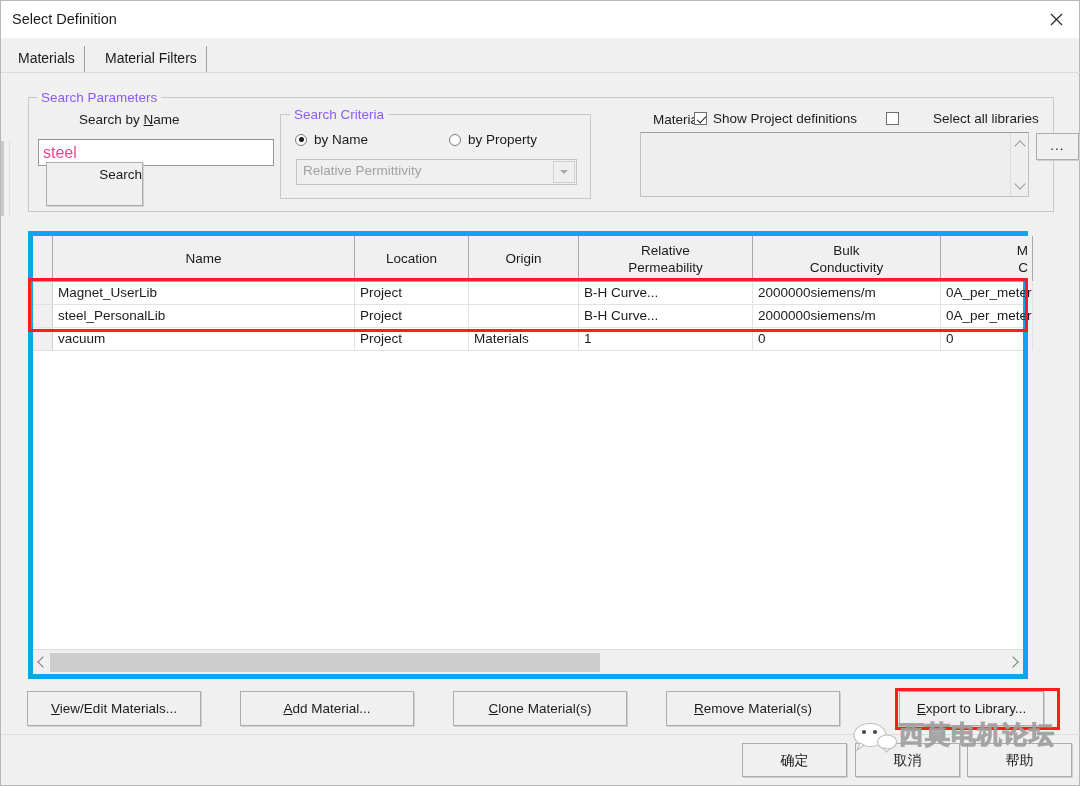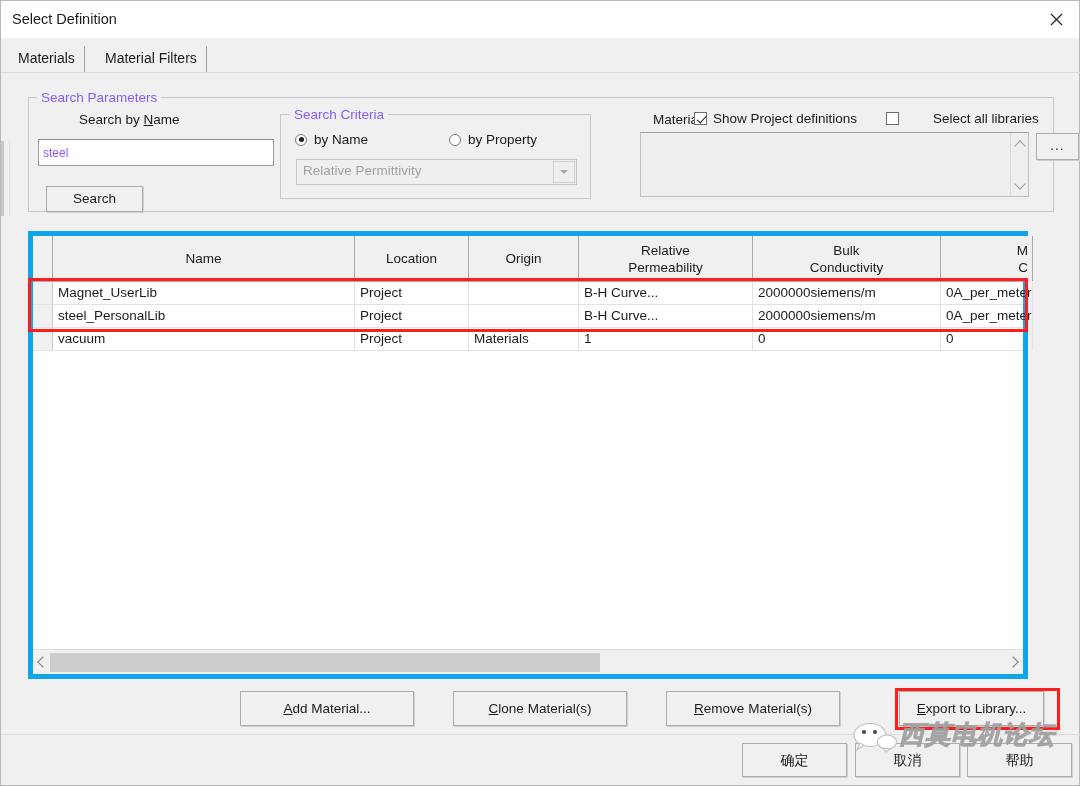--- a/index.html
+++ b/index.html
@@ -107,41 +107,41 @@
   .u { text-decoration: underline; }
 
   
   .textbox {
     position: absolute;
     box-sizing: border-box;
     background: #ffffff;
     border: 1px solid #9a9a9a;
     border-top-color: #8d8d8d;
     font-family: "Liberation Sans", sans-serif;
-    font-size: 12px;
-    color: #8b5cf6;
+    font-size: 16px;
+    color: #ec4899;
     padding: 0 4px;
     line-height: 24px;
   }
   #search-input { left: 9px; top: 41px; width: 236px; height: 27px; }
 
   .btn {
     position: absolute;
     box-sizing: border-box;
     background: #f0f0f0;
     border: 1px solid #adadad;
     box-shadow: 1px 1px 0 #cfcfcf;
     font-family: "Liberation Sans", sans-serif;
     font-size: 13.5px;
     color: #1b1b1b;
     text-align: center;
     cursor: default;
     white-space: nowrap;
   }
-  #search-btn { left: 17px; top: 88px; width: 97px; height: 26px; line-height: 24px; }
+  #search-btn { left: 17px; top: 64px; width: 97px; height: 44px; line-height: 24px; text-align: right; }
 
   
   .radio-wrap { position: absolute; display: flex; align-items: center; }
   .radio {
     width: 12px; height: 12px;
     border-radius: 50%;
     border: 1px solid #7a7a7a;
     background: #fdfdfd;
     box-sizing: border-box;
     position: relative;
@@ -370,21 +370,20 @@
   #btn-cancel { left: 854px; }
   #btn-help   { left: 966px; }
 
   
   #watermark {
     position: absolute;
     left: 852px; top: 716px;
     width: 215px; height: 42px;
     pointer-events: none;
     z-index: 40;
-    font-style: italic;
   }
   #wm-text {
     position: absolute;
     left: 46px; top: 1px;
     font-family: "DejaVu Sans", sans-serif;
     font-size: 25px;
     font-weight: bold;
     letter-spacing: 1px;
     color: rgba(255,255,255,0.55);
     -webkit-text-stroke: 1.1px rgba(150,150,150,0.85);
@@ -548,20 +547,21 @@
       <div class="arrow-r">
           <span class="chev2 r"></span>
         </div>
     </div>
   </div>
 
   <div class="redbox" id="redbox-rows"></div>
   <div class="redbox" id="redbox-export"></div>
 
   <div id="btnrow-actions">
+    <div class="btn act-btn" id="btn-view"><span class="u">V</span>iew/Edit Materials...</div>
     <div class="btn act-btn" id="btn-add"><span class="u">A</span>dd Material...</div>
     <div class="btn act-btn" id="btn-clone"><span class="u">C</span>lone Material(s)</div>
     <div class="btn act-btn" id="btn-remove"><span class="u">R</span>emove Material(s)</div>
     <div class="btn act-btn" id="btn-export"><span class="u">E</span>xport to Library...</div>
   </div>
 
   <div id="sep-line"></div>
 
   <div id="btnrow-dialog">
     <div class="btn dlg-btn" id="btn-ok">确定</div>

